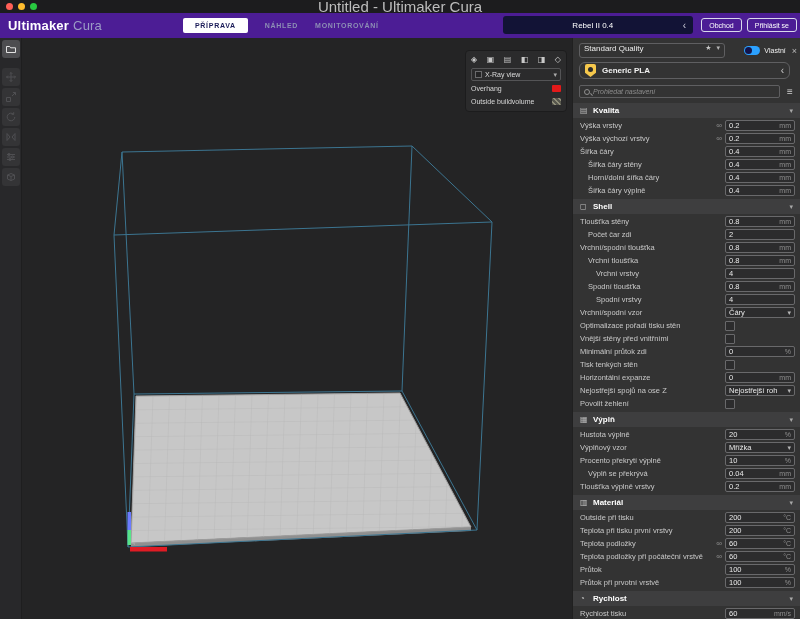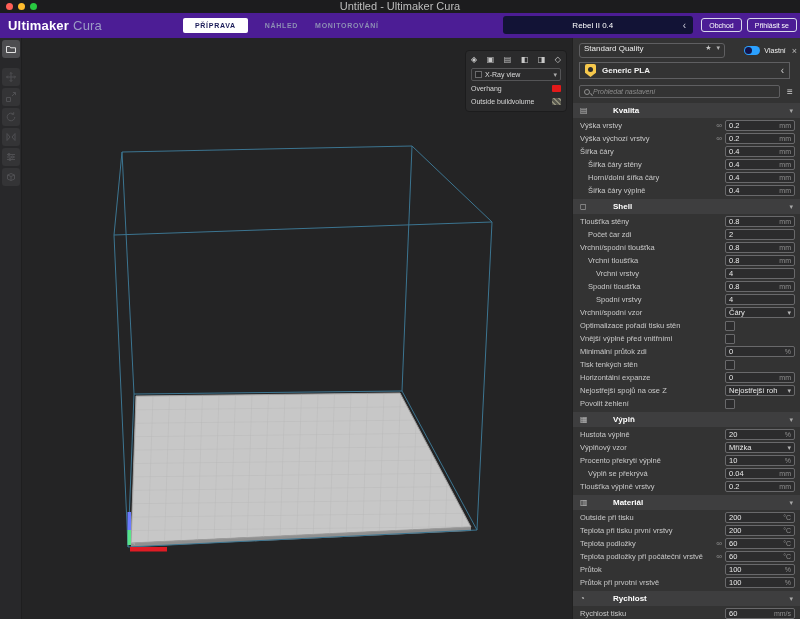--- a/index.html
+++ b/index.html
@@ -6,21 +6,21 @@
   html,body { width:800px; height:619px; overflow:hidden; background:#242425;
     font-family:"Liberation Sans","DejaVu Sans",sans-serif; }
   .stage { position:relative; width:800px; height:619px; }
 
   
   .titlebar { position:absolute; left:0; top:0; width:800px; height:13px; background:#1c1c1e;
     display:flex; align-items:center; }
   .lights { position:absolute; left:6px; top:3px; display:flex; gap:5px; }
   .light { width:7px; height:7px; border-radius:50%; }
   .light.red{ background:#ff5f57; } .light.yellow{ background:#febc2e; } .light.green{ background:#28c840; }
-  .win-title { width:100%; text-align:center; color:#bdbdbd; font-size:11px; line-height:13px; }
+  .win-title { width:100%; text-align:center; color:#bdbdbd; font-size:15px; line-height:13px; }
 
   
   .header { position:absolute; left:0; top:13px; width:800px; height:25px; background:#4c1d95; }
   .logo { position:absolute; left:8px; top:0; height:25px; display:flex; align-items:center;
     font-size:13px; color:#fff; letter-spacing:0.2px; }
   .logo b { font-weight:bold; } .logo .lite { color:#9b9cc6; margin-left:4px; font-weight:normal; }
   .tabs { position:absolute; left:183px; top:0; height:25px; display:flex; align-items:center; gap:17px; }
   .tab { font-size:7px; font-weight:bold; letter-spacing:0.7px; color:#8d8fb5; cursor:default; }
   .tab.active { background:#fff; color:#1a1b58; padding:4px 12px; border-radius:2px; }
   .printer-sel { position:absolute; left:503px; top:3px; width:190px; height:18px; background:#121336;
@@ -61,40 +61,40 @@
   .q-row { margin:5px 3px 0 6px; display:flex; align-items:center; height:15px; }
   .q-box { width:146px; height:15px; border:1px solid #5f5f61; border-radius:3px; display:flex;
     align-items:flex-start; padding:0 4px; color:#ececec; font-size:8px; }
   .q-box .star { margin-left:auto; color:#c9c9c9; font-size:7px; }
   .q-box .qchev { color:#b5b5b5; font-size:7px; margin-left:5px; }
   .custom-grp { margin-left:auto; display:flex; align-items:center; gap:4px; }
   .toggle { width:16px; height:9px; border-radius:5px; background:#2ba1ff; position:relative; }
   .toggle .knob { position:absolute; left:1px; top:1px; width:7px; height:7px; border-radius:50%; background:#14144a; }
   .custom-label { color:#f0f0f0; font-size:7px; }
   .close-x { color:#b9b9b9; font-size:9px; margin-left:2px; }
-  .mat-box { margin:4px 10px 0 6px; height:17px; border:1px solid #5f5f61; border-radius:0;
+  .mat-box { margin:4px 10px 0 6px; height:17px; border:1px solid #5f5f61; border-radius:6px;
     display:flex; align-items:center; padding:0 5px; }
   .mat-shield { width:11px; height:13px; background:#f6c84c; position:relative; margin-right:6px;
     clip-path:polygon(0 0,100% 0,100% 68%,50% 100%,0 68%); border-radius:2px; }
   .mat-shield::after { content:""; position:absolute; left:3px; top:3px; width:5px; height:5px;
     border-radius:50%; background:#2c2c2c; }
   .mat-name { color:#f2f2f2; font-size:8px; font-weight:bold; flex:1; }
   .mat-chev { color:#cfcfcf; font-size:10px; }
   .search-row { margin:6px 4px 0 6px; display:flex; align-items:center; }
   .search-box { flex:1; height:13px; border:1px solid #5f5f61; border-radius:2px; display:flex;
     align-items:center; padding:0 4px; }
   .mag { width:6px; height:6px; border:1px solid #8f8f8f; border-radius:50%; position:relative; margin-right:3px; flex:0 0 auto; }
   .mag::after { content:""; position:absolute; left:4.5px; top:4.5px; width:3px; height:1px; background:#8f8f8f; transform:rotate(45deg); }
   .search-ph { color:#8d8d8d; font-size:7px; font-style:italic; }
   .menu-lines { width:12px; text-align:center; color:#cfcfcf; font-size:10px; margin-left:4px; }
   .slist { margin-top:5px; }
   .scat { height:15px; background:#3e3e3f; display:flex; align-items:center; padding:0 7px;
     margin:2px 0 1px 0; color:#fff; font-size:8px; font-weight:bold; }
   .scat .cicon { color:#bdbdbd; width:12px; font-size:8px; font-weight:normal; }
-  .scat .ctitle { margin-left:21px; }
+  .scat .ctitle { margin-left:1px; }
   .scat .cchev { margin-left:auto; color:#a8a8a8; font-size:7px; font-weight:normal; }
   .srow { height:13px; display:flex; align-items:center; padding:0 5px 0 7px; }
   .srow .slabel { flex:1; color:#c9c9c9; font-size:7.5px; white-space:nowrap; overflow:hidden; }
   .srow .link { color:#8d8d8d; font-size:8px; margin-right:3px; }
   .fieldcol { width:70px; display:flex; }
   .field { width:70px; height:11px; border:1px solid #69696b; border-radius:2px; background:#2c2c2d;
     display:flex; align-items:center; padding:0 3px; color:#eaeaea; font-size:7.5px; }
   .field .unit { margin-left:auto; color:#909090; font-size:7px; }
   .field .dchev { margin-left:auto; color:#b5b5b5; font-size:7px; }
   .checkbox { width:10px; height:10px; border:1px solid #69696b; border-radius:1px; background:#2c2c2d; }
@@ -391,21 +391,21 @@
             </div>
           </div>
         </div>
         <div class="srow">
           <span class="slabel" style="padding-left: 0px;">Optimalizace pořadí tisku stěn</span>
           <div class="fieldcol">
             <div class="checkbox"></div>
           </div>
         </div>
         <div class="srow">
-          <span class="slabel" style="padding-left: 0px;">Vnější výplně před vnitřními</span>
+          <span class="slabel" style="padding-left: 0px;">Vnější stěny před vnitřními</span>
           <div class="fieldcol">
             <div class="checkbox"></div>
           </div>
         </div>
         <div class="srow">
           <span class="slabel" style="padding-left: 0px;">Minimální průtok zdi</span>
           <div class="fieldcol">
             <div class="field">
               <span>0</span>
               <span class="unit">%</span>

